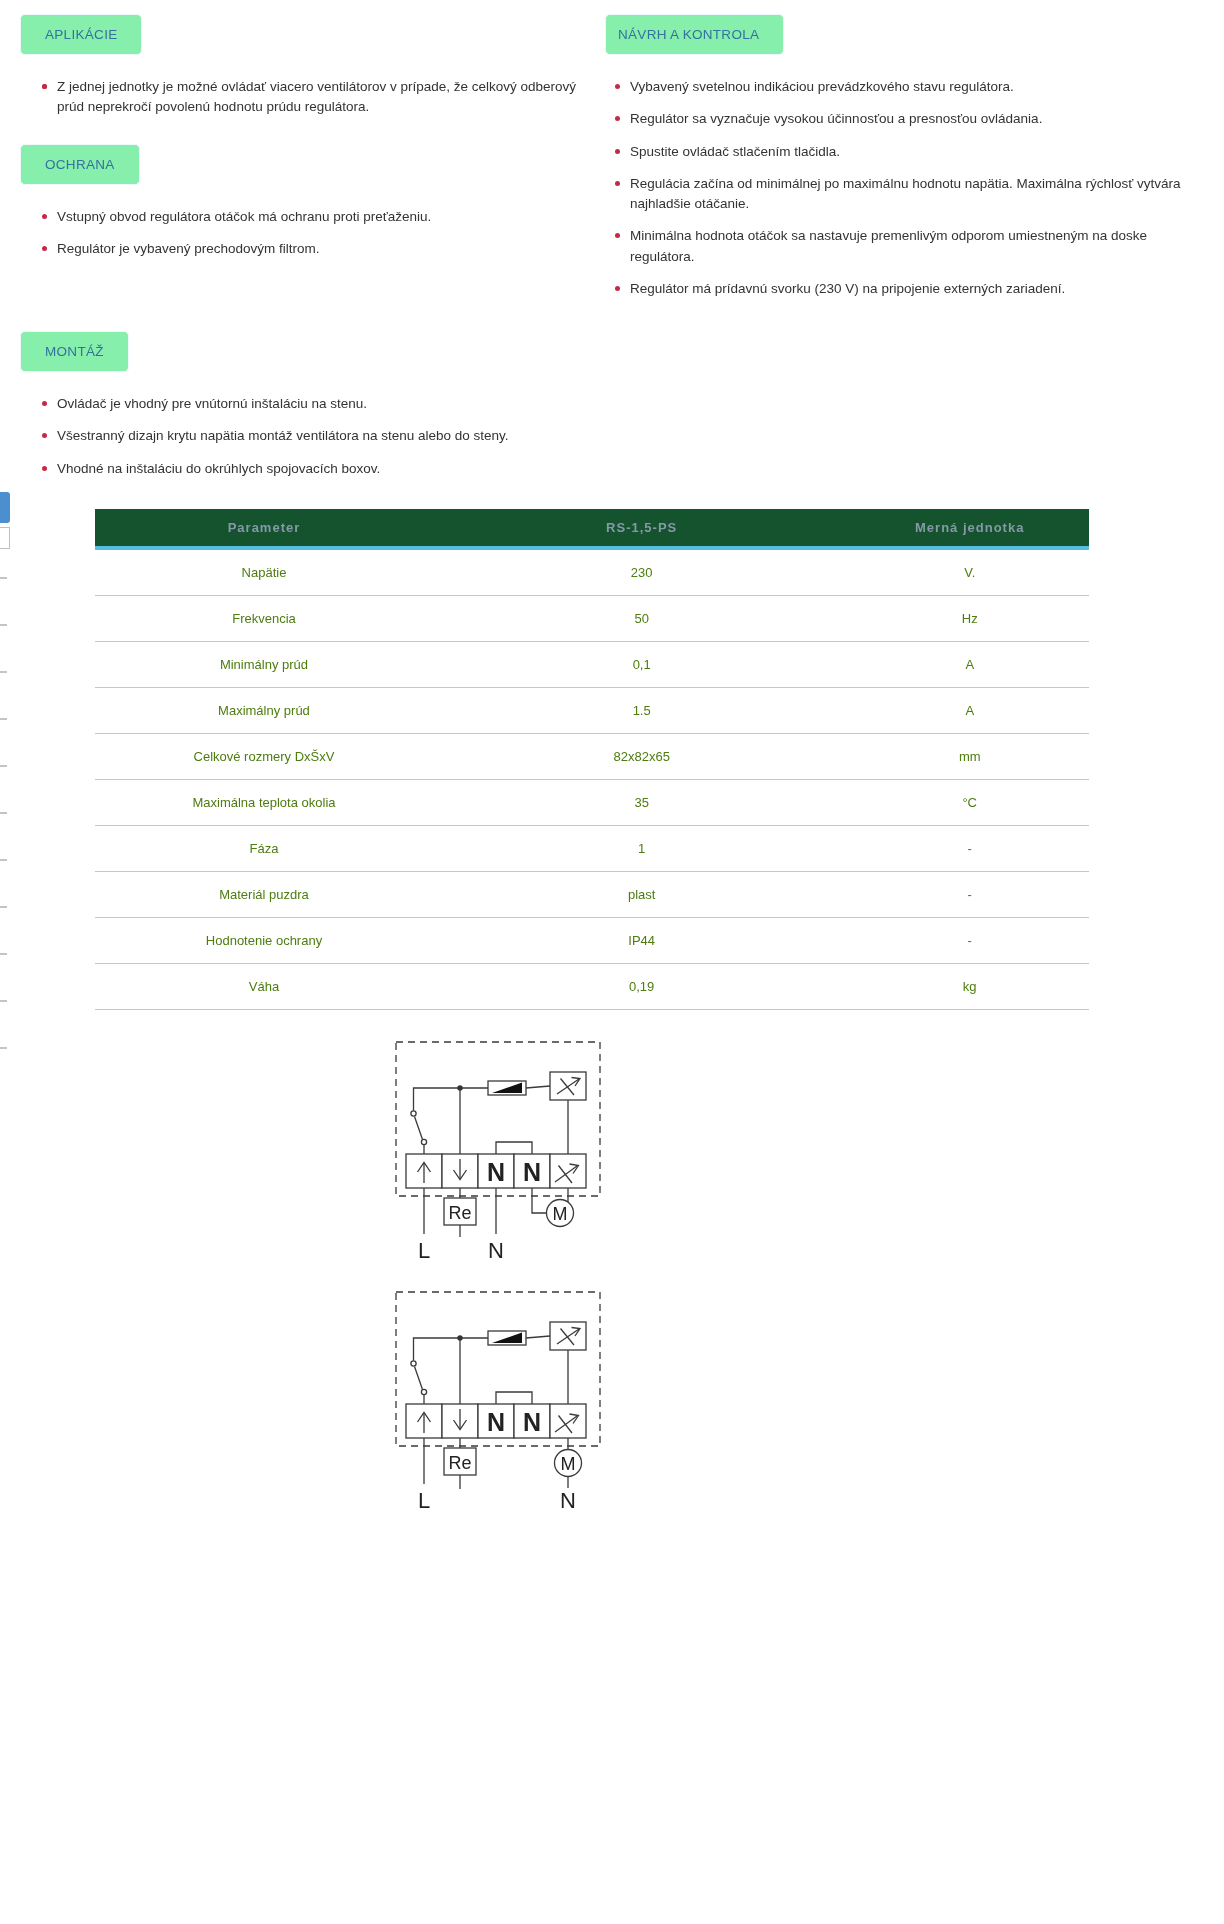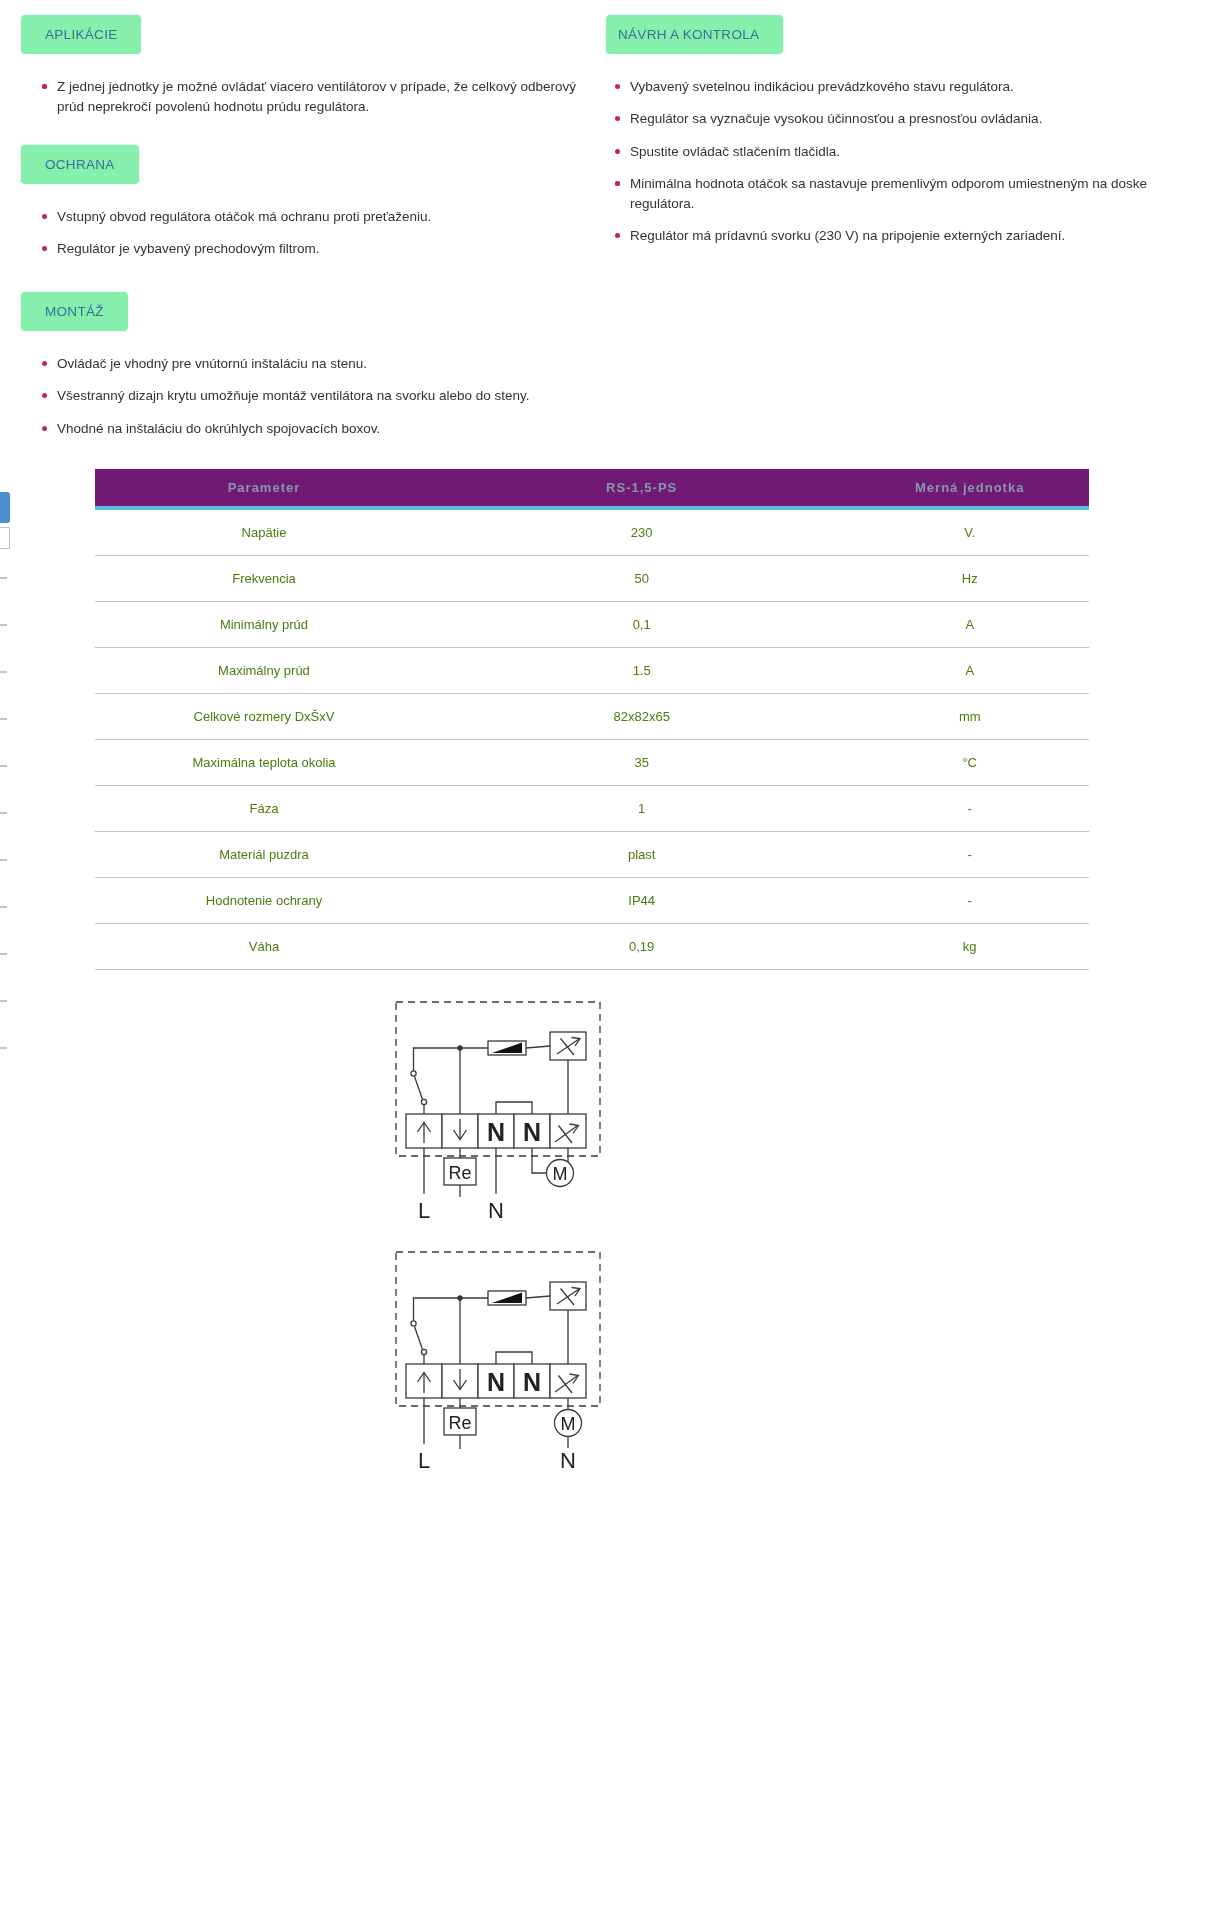--- a/index.html
+++ b/index.html
@@ -30,21 +30,21 @@
   }
   .sec-ochrana{margin-top:16px;}
   .sec-montaz{margin-top:6px;}
   
   table.params{
     border-collapse:collapse;width:994px;margin:30px 0 0 75px;
     font-size:13px;table-layout:fixed;
   }
   table.params col.c1{width:34%;} table.params col.c2{width:42%;} table.params col.c3{width:24%;}
   table.params thead th{
-    background:#701a75;color:#8699a9;font-weight:bold;letter-spacing:1px;
+    background:#14532d;color:#8699a9;font-weight:bold;letter-spacing:1px;
     padding:11px 6px;text-align:center;border-bottom:4px solid #56bfdf;
   }
   table.params tbody td{
     text-align:center;padding:15px 6px;border-bottom:1px solid #c6c6c6;color:#4d7c0f;
   }
   
   .diagrams{margin:26px 0 0 368px;}
   .diagram{margin-bottom:22px;}
   .diagram svg{display:block;}
   
@@ -80,34 +80,34 @@
     </div>
 
     <div class="col-right">
       <div class="chip">
         <span>NÁVRH A KONTROLA</span>
       </div>
       <ul class="bullets">
         <li class="bullet"><span class="dot"></span><span>Vybavený svetelnou indikáciou prevádzkového stavu regulátora.</span></li>
         <li class="bullet"><span class="dot"></span><span>Regulátor sa vyznačuje vysokou účinnosťou a presnosťou ovládania.</span></li>
         <li class="bullet"><span class="dot"></span><span>Spustite ovládač stlačením tlačidla.</span></li>
-        <li class="bullet"><span class="dot"></span></li>
+        <li class="bullet"><span class="dot"></span><span>Regulácia začína od minimálnej po maximálnu hodnotu napätia. Maximálna rýchlosť vytvára najhladšie otáčanie.</span></li>
         <li class="bullet"><span class="dot"></span><span>Minimálna hodnota otáčok sa nastavuje premenlivým odporom umiestneným na doske regulátora.</span></li>
         <li class="bullet"><span class="dot"></span><span>Regulátor má prídavnú svorku (230 V) na pripojenie externých zariadení.</span></li>
       </ul>
     </div>
   </div>
 
   <div class="sec-montaz">
     <div class="chip">
       <span>MONTÁŽ</span>
     </div>
     <ul class="bullets">
       <li class="bullet"><span class="dot"></span><span>Ovládač je vhodný pre vnútornú inštaláciu na stenu.</span></li>
-      <li class="bullet"><span class="dot"></span><span>Všestranný dizajn krytu umožňuje montáž ventilátora na svorku alebo do steny.</span></li>
+      <li class="bullet"><span class="dot"></span><span>Všestranný dizajn krytu napätia montáž ventilátora na stenu alebo do steny.</span></li>
       <li class="bullet"><span class="dot"></span><span>Vhodné na inštaláciu do okrúhlych spojovacích boxov.</span></li>
     </ul>
   </div>
 
   <table class="params">
     <colgroup>
         <col class="c1">
         <col class="c2">
         <col class="c3">
       </colgroup>

